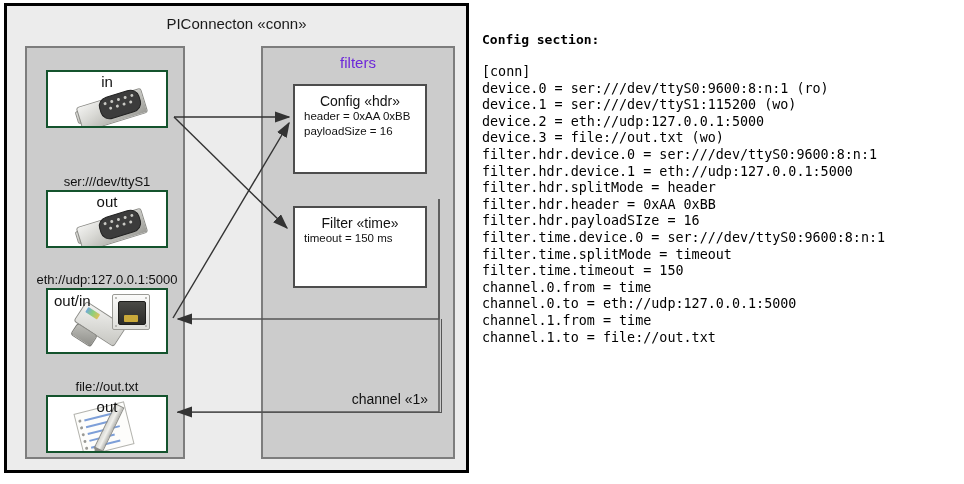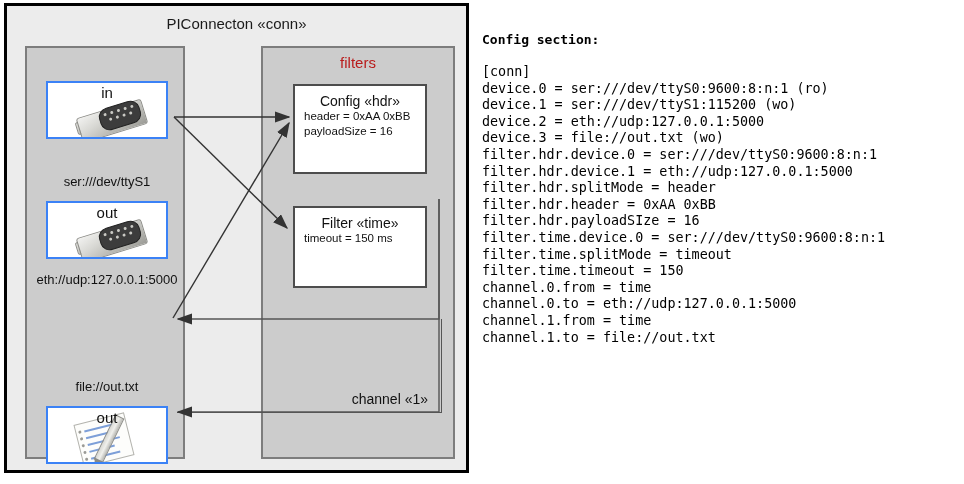--- a/index.html
+++ b/index.html
@@ -10,28 +10,28 @@
   .conn-box{position:absolute;left:4px;top:3px;width:465px;height:470px;
             background:#ececec;border:3px solid #000;box-sizing:border-box;}
   .conn-title{position:absolute;left:0;top:9px;width:100%;text-align:center;
               font-size:15px;color:#1a1a1a;}
 
   
   .panel{position:absolute;background:#cccccc;border:2px solid #7d7d7d;box-sizing:border-box;}
   .devices-panel{left:18px;top:40px;width:160px;height:413px;}
   .filters-panel{left:254px;top:40px;width:194px;height:413px;}
   .panel-title{position:absolute;left:0;top:6px;width:100%;text-align:center;
-               font-size:15px;color:#b91c1c;}
+               font-size:15px;color:#6d28d9;}
 
   
   .dev{position:absolute;left:9px;width:142px;}
   .dev-label{font-size:13px;color:#111;text-align:center;line-height:17px;white-space:nowrap;}
   .dev-label.wide{margin-left:-14px;width:170px;}
-  .dev-card{position:relative;width:122px;height:58px;margin:11px auto;
-            background:#fff;border:2px solid #3b82f6;box-sizing:border-box;overflow:hidden;}
+  .dev-card{position:relative;width:122px;height:58px;margin:0 auto;
+            background:#fff;border:2px solid #14532d;box-sizing:border-box;overflow:hidden;}
   .dev-card.card-eth{height:66px;}
   .dev-dir{position:absolute;font-size:15px;color:#111;z-index:3;}
   .dir-center{left:0;top:1px;width:100%;text-align:center;}
   .dir-left{left:6px;top:2px;}
 
   
   .dev-ser0{top:22px;}
   .dev-ser1{top:125px;}
   .dev-eth {top:223px;}
   .dev-file{top:330px;}
@@ -156,20 +156,35 @@
                 <i style="left:13px;top:8px"></i>
                 <i style="left:20px;top:8px"></i>
                 <i style="left:27px;top:8px"></i>
             </div>
           </div>
         </div>
       </div>
 
       <div class="dev dev-eth">
         <div class="dev-label wide">eth://udp:127.0.0.1:5000</div>
+        <div class="dev-card card-eth">
+          <div class="dev-dir dir-left">out/in</div>
+          <div class="eth-art">
+            <div class="rj-cord"></div>
+            <div class="rj-plug">
+                <i></i>
+              </div>
+            <div class="rj-socket">
+              <span class="rj-dot" style="left:2px;top:2px"></span>
+              <span class="rj-dot" style="right:2px;top:2px"></span>
+              <span class="rj-dot" style="left:2px;bottom:2px"></span>
+              <span class="rj-dot" style="right:2px;bottom:2px"></span>
+            </div>
+          </div>
+        </div>
       </div>
 
       <div class="dev dev-file">
         <div class="dev-label">file://out.txt</div>
         <div class="dev-card">
           <div class="dev-dir dir-center">out</div>
           <div class="file-art">
             <div class="note">
               <u style="top:6px"></u>
                 <u style="top:13px"></u>

